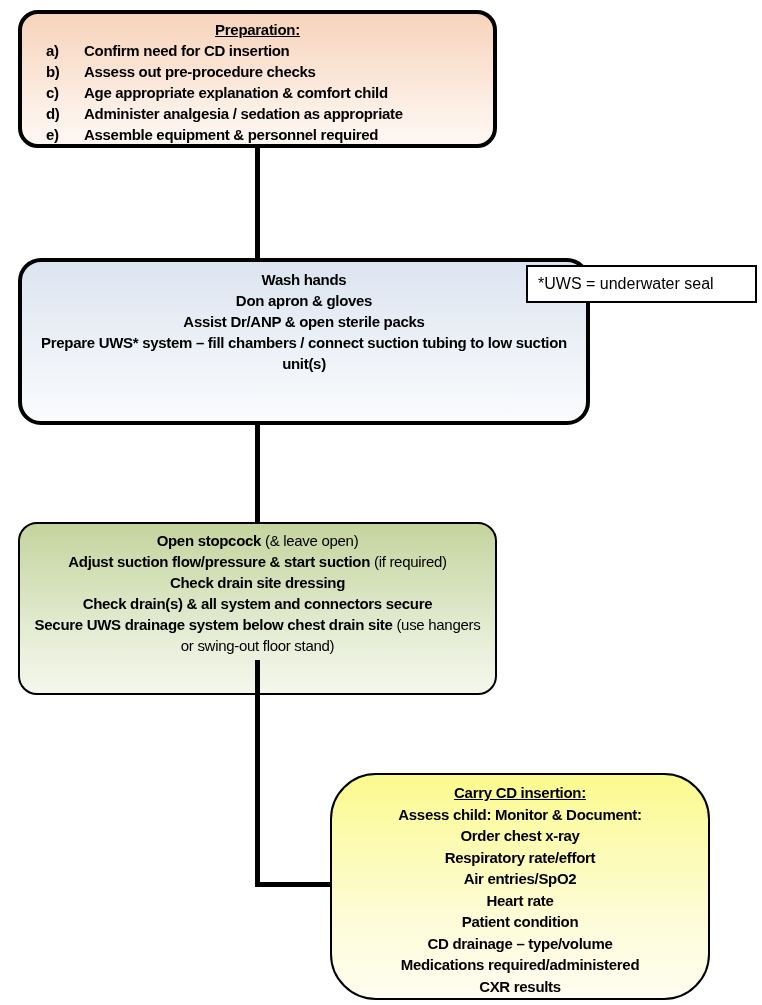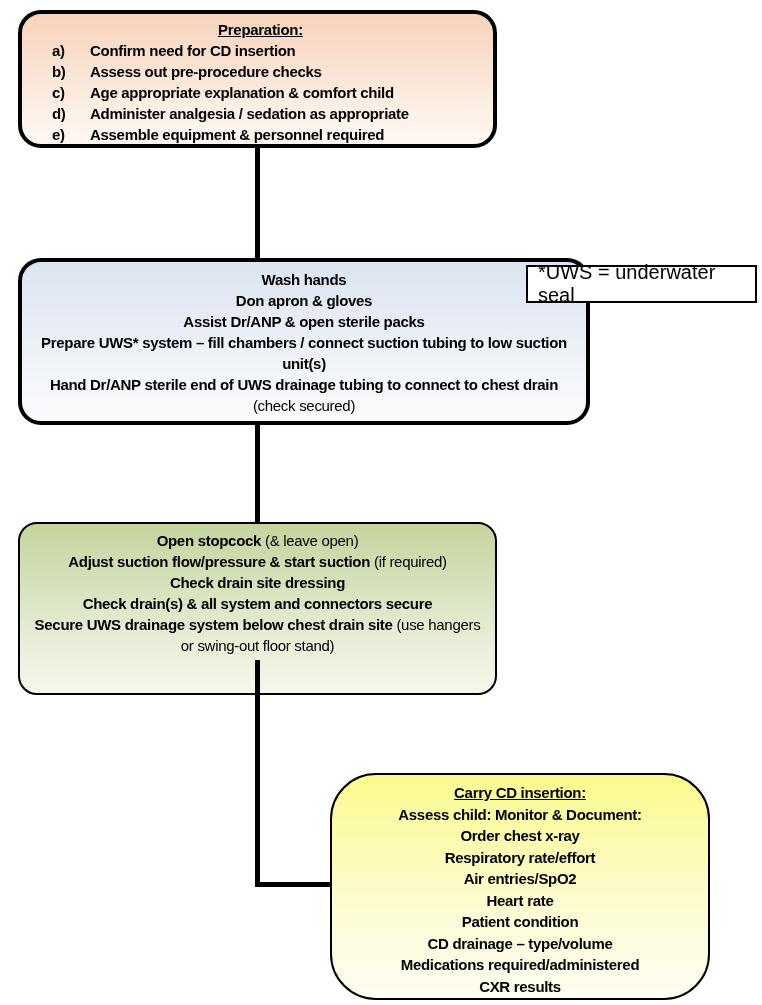--- a/index.html
+++ b/index.html
@@ -30,21 +30,22 @@
   }
   .centered { text-align: center; }
   .reg { font-weight: 400; }
   .list-area { padding: 0 14px 0 24px; }
   .list-item { display: flex; }
   .item-marker { width: 38px; flex: 0 0 38px; }
   .item-text { flex: 1; }
   #prep-box {
     left: 18px; top: 10px; width: 479px; height: 138px;
     background: linear-gradient(180deg, #f7d3bb 0%, #fdf2ea 80%, #fef7f1 100%);
-    padding: 5px 0 0 6px;
+    padding: 5px 0 0 0;
+    border-radius: 20px;
   }
   #setup-box {
     left: 18px; top: 258px; width: 572px; height: 167px;
     background: linear-gradient(180deg, #dce4f0 0%, #f3f6fa 75%, #fafbfd 100%);
     padding: 7px 14px 0 14px;
   }
   #suction-box {
     left: 18px; top: 522px; width: 479px; height: 173px;
     border-width: 2px; border-radius: 19px;
     background: linear-gradient(180deg, #c4d49e 0%, #eaf0dc 75%, #f4f7ec 100%);
@@ -56,21 +57,21 @@
     background: linear-gradient(180deg, #fbfa8e 0%, #fdfcd8 65%, #fefdf0 100%);
     padding: 7px 16px 0 16px;
     line-height: 21.5px;
   }
   #uws-note {
     position: absolute;
     left: 526px; top: 265px; width: 231px; height: 38px;
     box-sizing: border-box;
     border: 2px solid #000;
     background: #ffffff;
-    font-size: 20px;
+    font-size: 16px;
     font-weight: 400;
     display: flex;
     align-items: center;
     padding-left: 10px;
   }
   .connector { position: absolute; background: #000; }
   #connector-1 { left: 255px; top: 146px; width: 5px; height: 114px; }
   #connector-2 { left: 255px; top: 423px; width: 5px; height: 101px; }
   #connector-3-vertical { left: 255px; top: 660px; width: 5px; height: 227px; }
   #connector-3-horizontal { left: 255px; top: 882px; width: 77px; height: 5px; }
@@ -106,21 +107,20 @@
     </div>
   </div>
 
   <div class="connector" id="connector-1"></div>
 
   <div class="flowbox centered" id="setup-box">
     <div><span>Wash hands</span><span class="reg"></span></div>
     <div><span>Don apron &amp; gloves</span><span class="reg"></span></div>
     <div><span>Assist Dr/ANP &amp; open sterile packs</span><span class="reg"></span></div>
     <div><span>Prepare UWS* system – fill chambers / connect suction tubing to low suction unit(s)</span><span class="reg"></span></div>
-    <div><span>Hand Dr/ANP sterile end of UWS drainage tubing to connect to chest drain</span><span class="reg"> (check secured)</span></div>
   </div>
 
   <div id="uws-note">
     <span>*UWS = underwater seal</span>
   </div>
 
   <div class="connector" id="connector-2"></div>
 
   <div class="flowbox thin centered" id="suction-box">
     <div><span>Open stopcock</span><span class="reg"> (&amp; leave open)</span></div>

